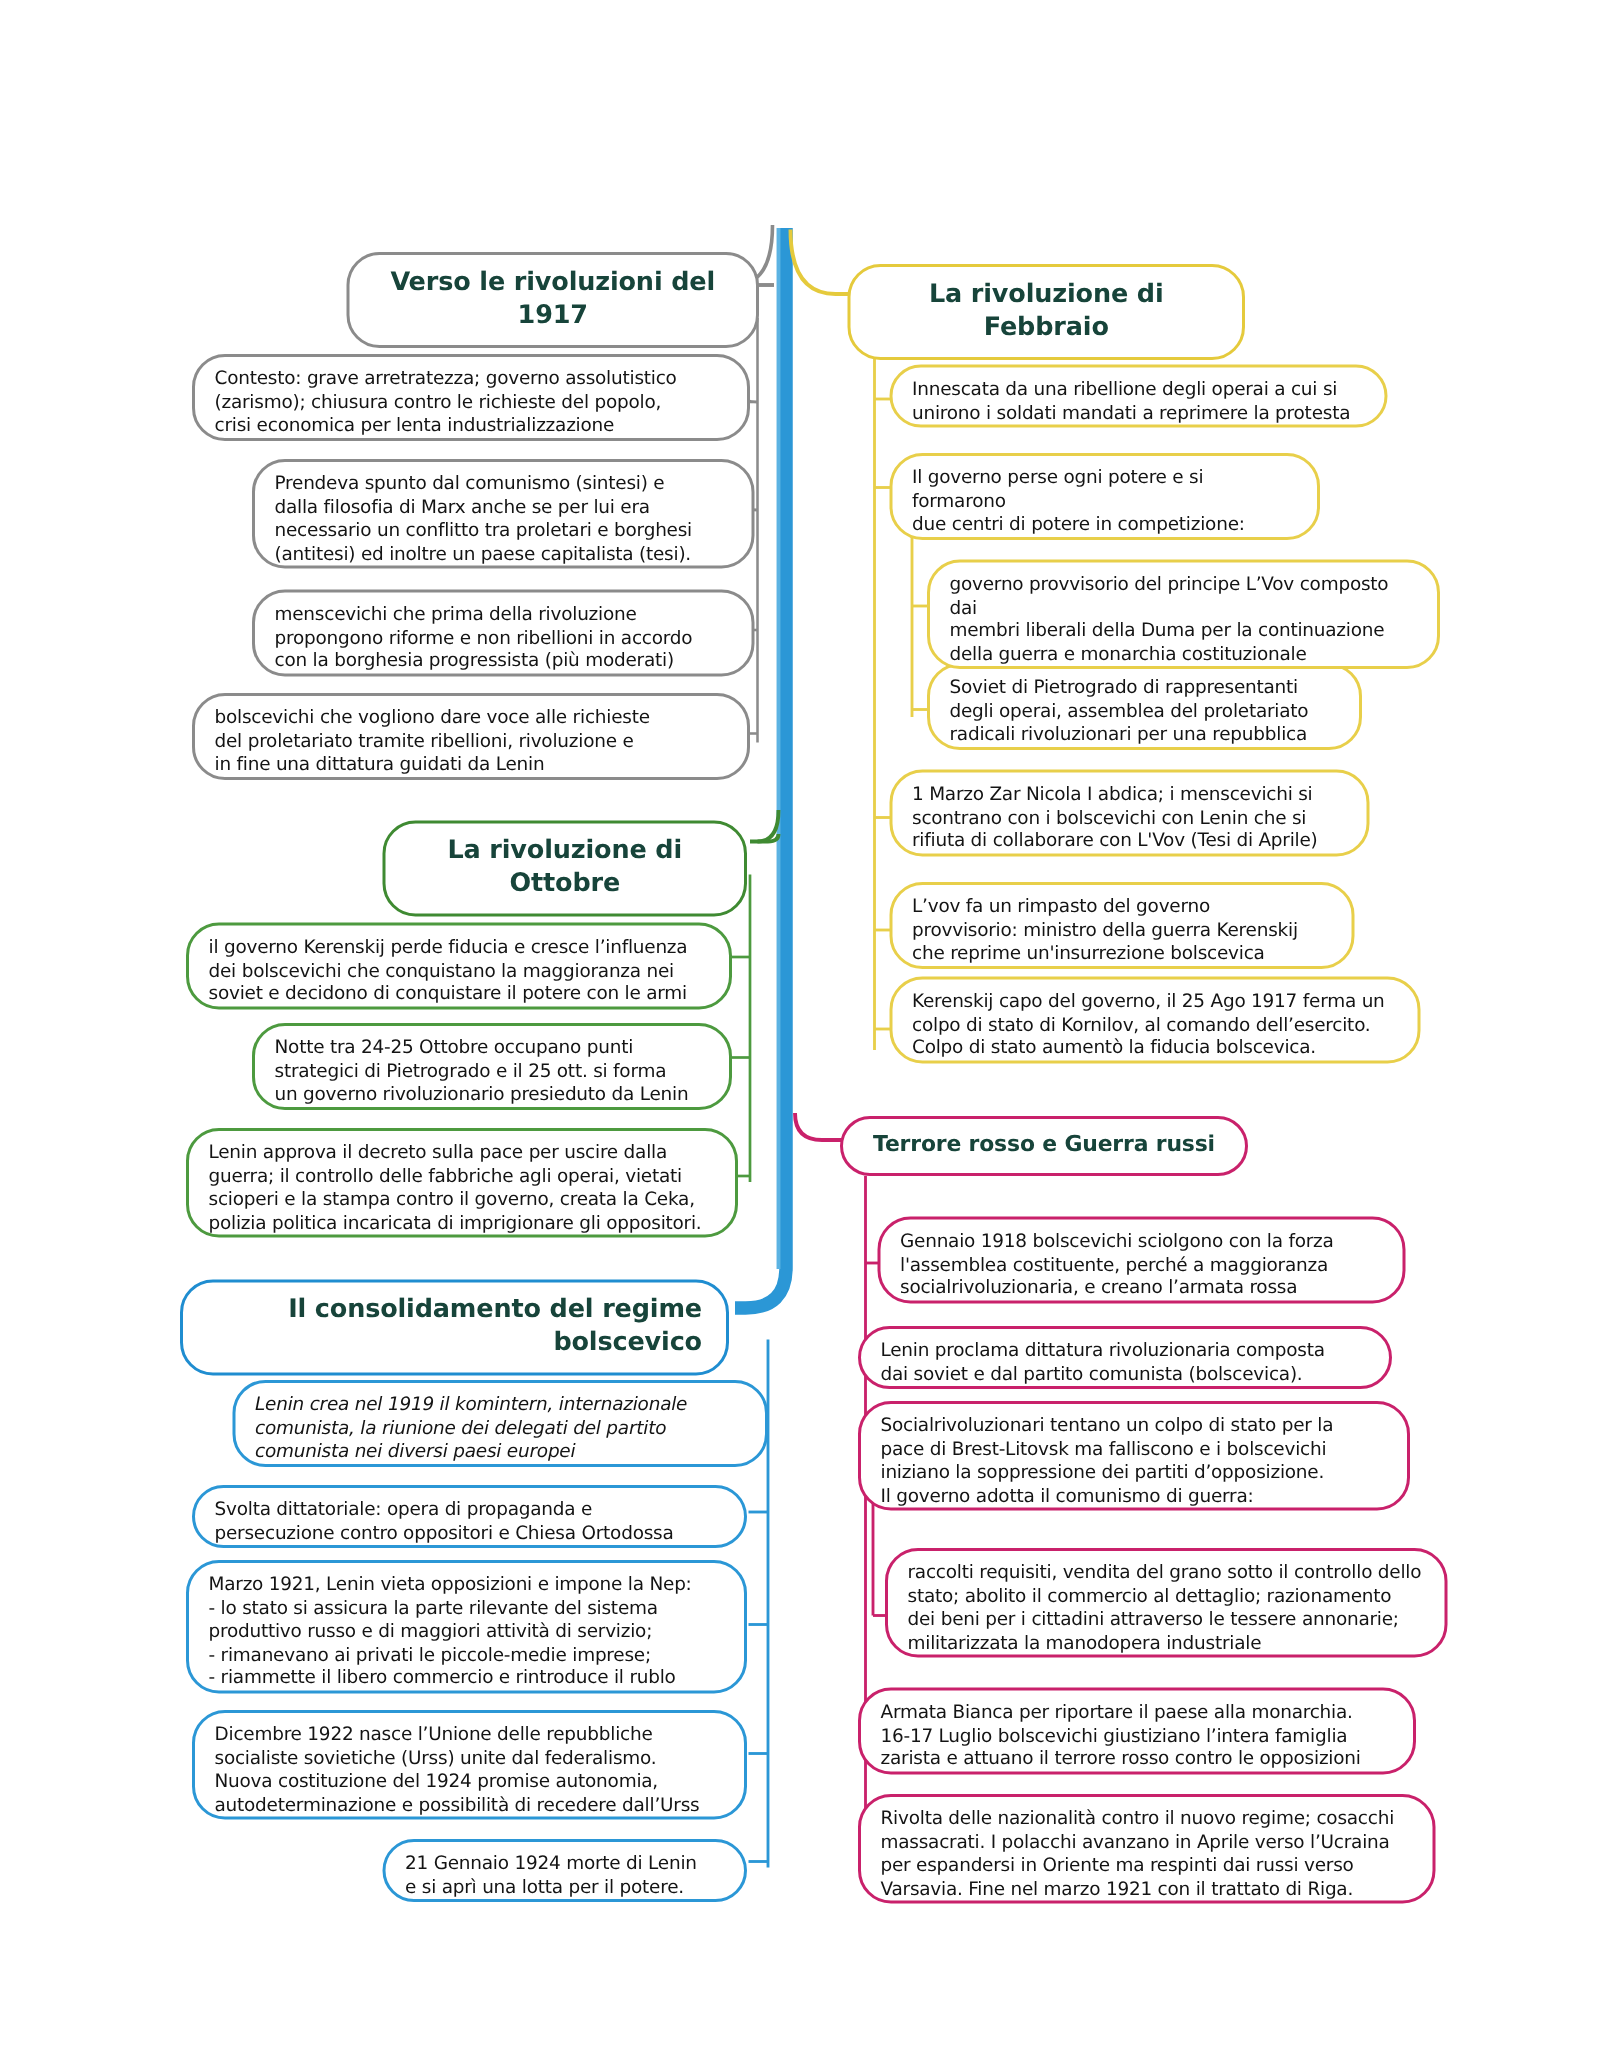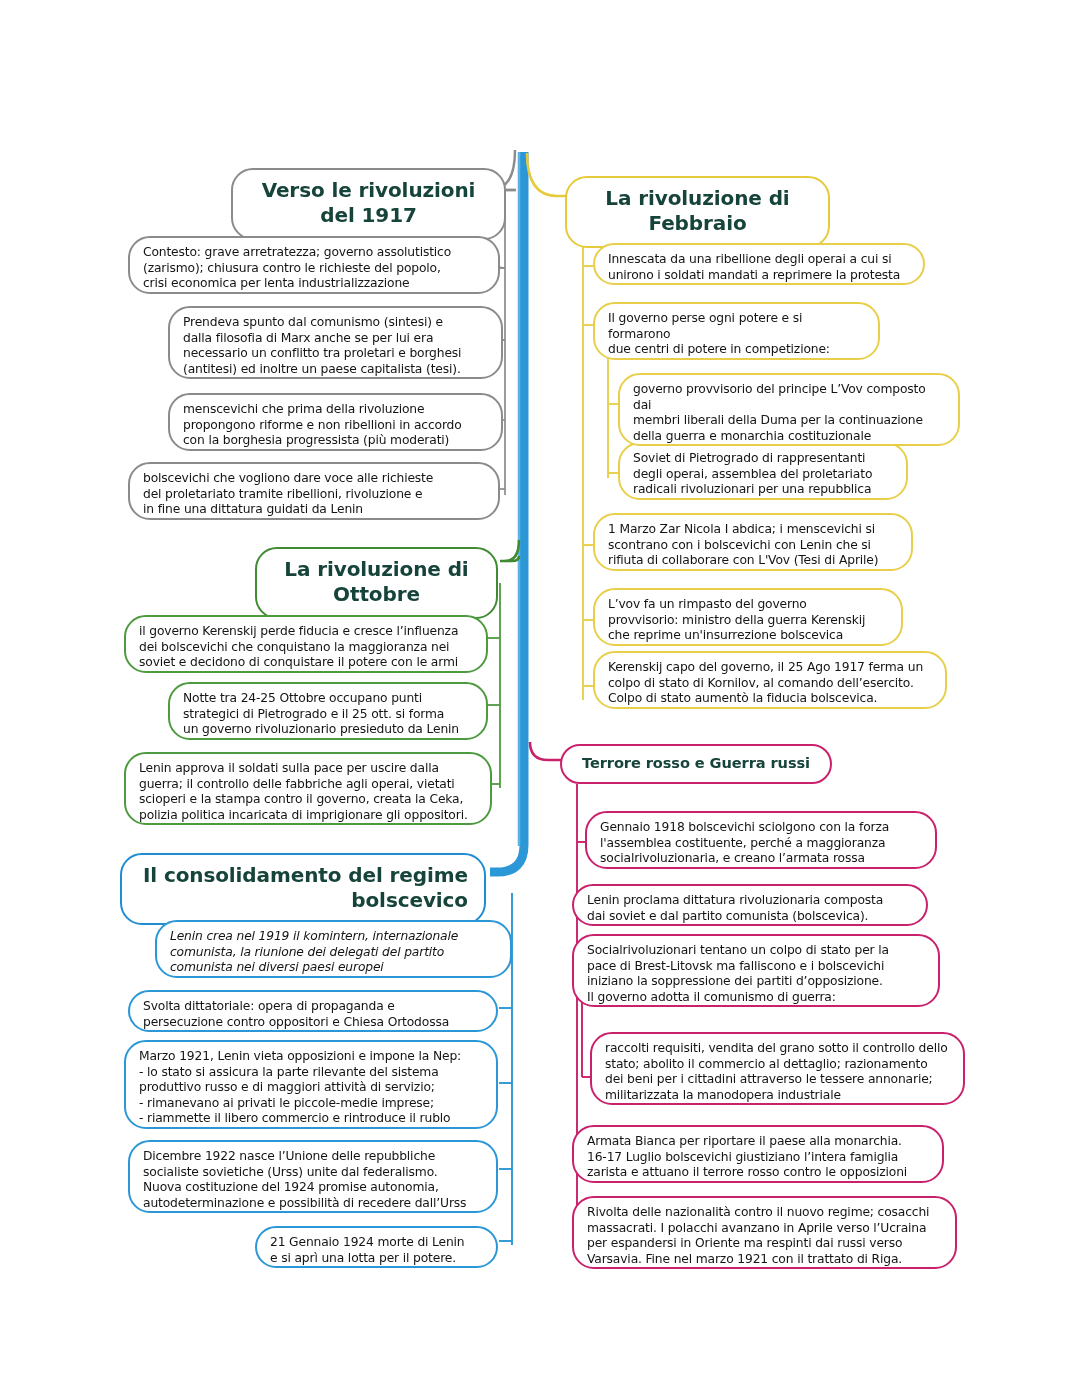--- a/index.html
+++ b/index.html
@@ -62,21 +62,21 @@
   .c-gray-t { border: 2.6px solid #8b8b8b; }
   .c-yellow   { border: 2.2px solid #e8cf4a; }
   .c-yellow-t { border: 2.6px solid #e5ca3c; }
   .c-green   { border: 2.2px solid #4d9a3f; }
   .c-green-t { border: 2.6px solid #3f8a32; }
   .c-blue   { border: 2.2px solid #2b97d6; }
   .c-blue-t { border: 2.6px solid #1f8dd0; }
   .c-red   { border: 2.2px solid #c9216b; }
   .c-red-t { border: 2.6px solid #c9216b; }
 
-  .t-sz-1 { font-size: 20px; }
+  .t-sz-1 { font-size: 17px; }
   .t-sz-2 { font-size: 14.6px; }
 </style>
 </head>
 <body>
 
 <div id="canvas">
 
   <svg id="svg-links" viewBox="0 0 1080 1378" xmlns="http://www.w3.org/2000/svg">
 
     <path d="M 524 152 L 524 845 Q 524 872 497 872 L 490 872" stroke="#2b97d6" stroke-width="9" fill="none" stroke-linecap="butt"></path>
@@ -186,21 +186,21 @@
   <div class="node topic c-green-t t-sz-1" style="left:255px; top:547px; width:243px; text-align:center;">La rivoluzione di Ottobre</div>
 
   <div class="node leaf c-green" style="left:124px; top:615px; width:364px;">il governo Kerenskij perde fiducia e cresce l’influenza
 dei bolscevichi che conquistano la maggioranza nei
 soviet e decidono di conquistare il potere con le armi</div>
 
   <div class="node leaf c-green" style="left:168px; top:682px; width:320px;">Notte tra 24-25 Ottobre occupano punti
 strategici di Pietrogrado e il 25 ott. si forma
 un governo rivoluzionario presieduto da Lenin</div>
 
-  <div class="node leaf c-green" style="left:124px; top:752px; width:368px;">Lenin approva il soldati sulla pace per uscire dalla
+  <div class="node leaf c-green" style="left:124px; top:752px; width:368px;">Lenin approva il decreto sulla pace per uscire dalla
 guerra; il controllo delle fabbriche agli operai, vietati
 scioperi e la stampa contro il governo, creata la Ceka,
 polizia politica incaricata di imprigionare gli oppositori.</div>
 
   <div class="node topic c-blue-t t-sz-1" style="left:120px; top:853px; width:366px; text-align:right;">Il consolidamento del regime bolscevico</div>
 
   <div class="node leaf c-blue" style="left:155px; top:920px; width:357px;font-style:italic;">Lenin crea nel 1919 il komintern, internazionale
 comunista, la riunione dei delegati del partito
 comunista nei diversi paesi europei</div>
 

